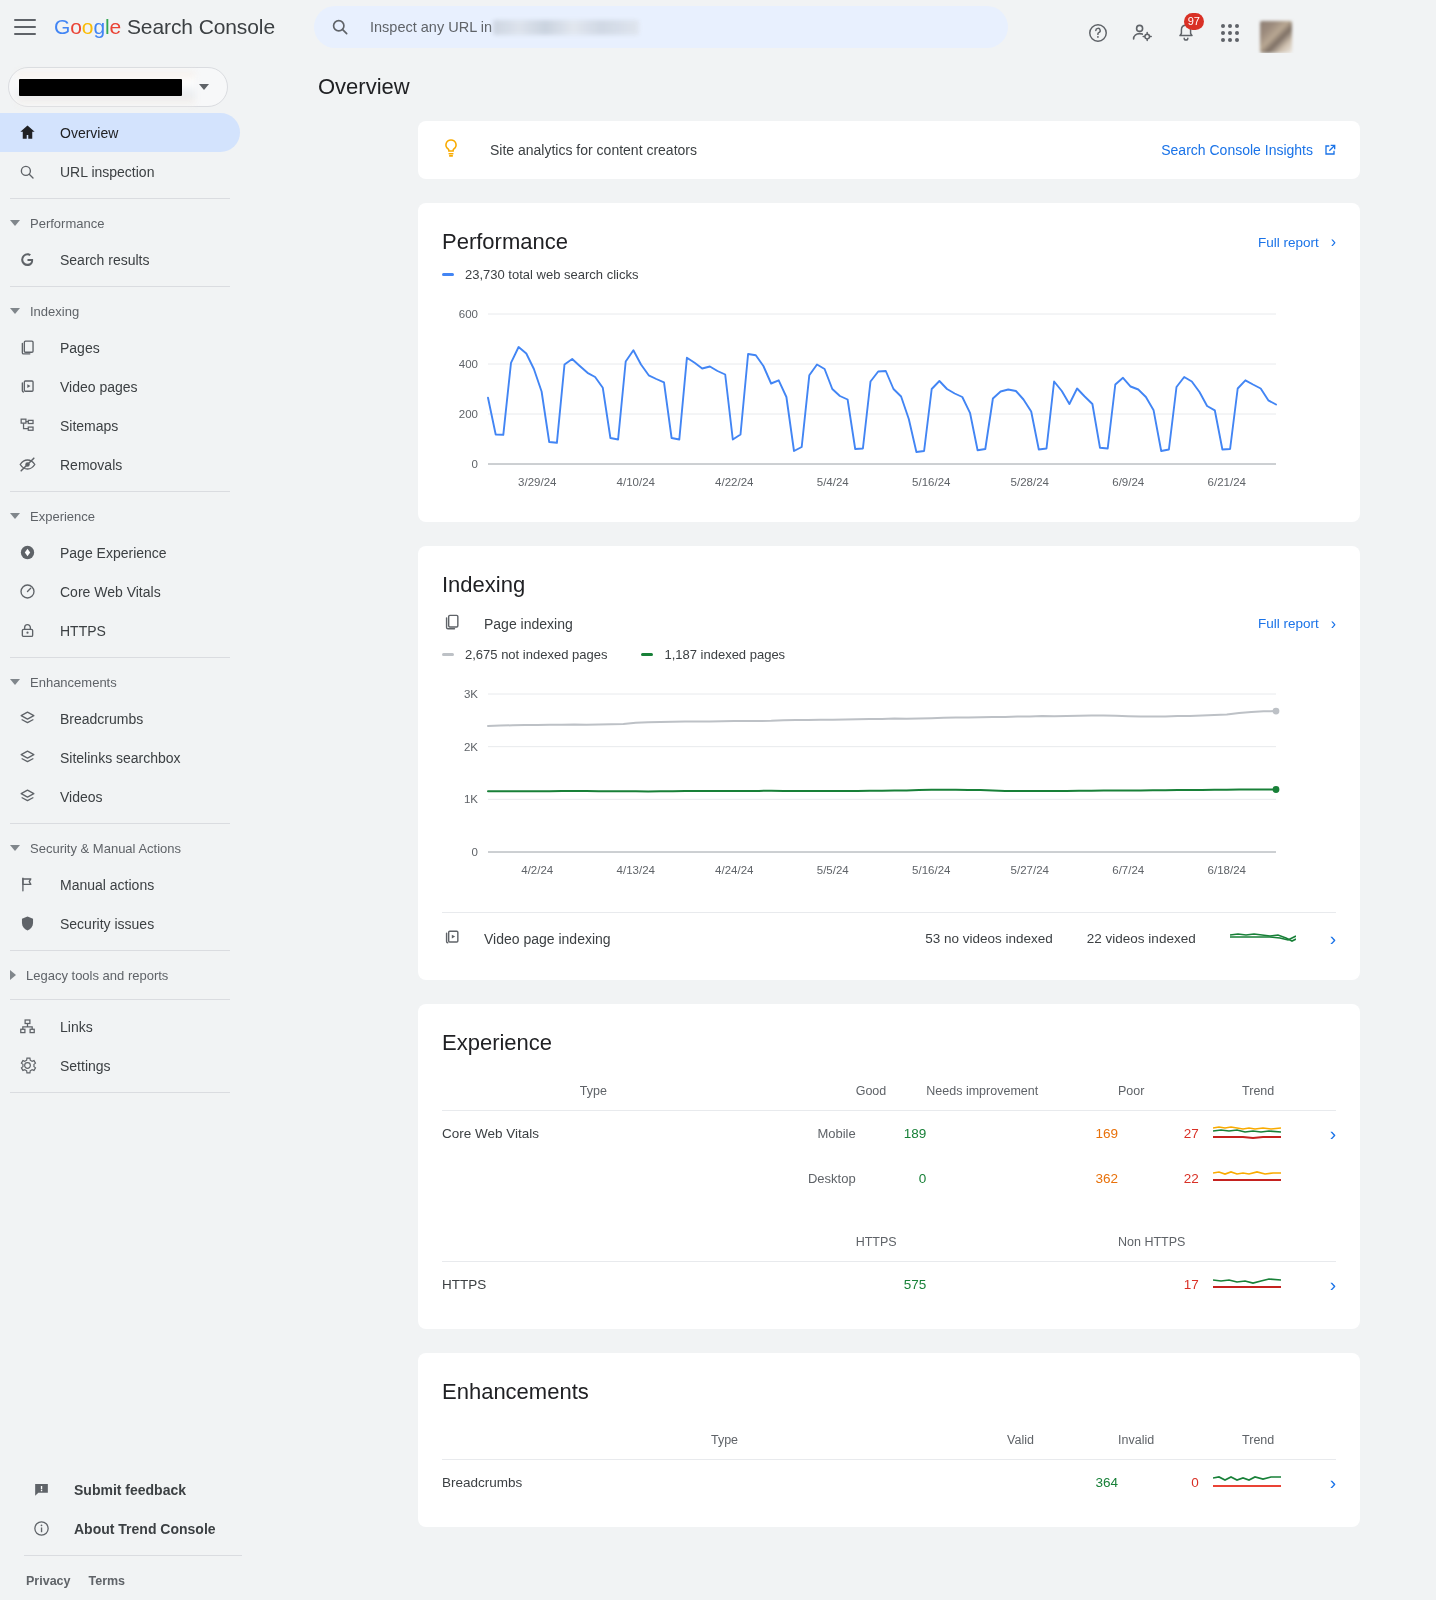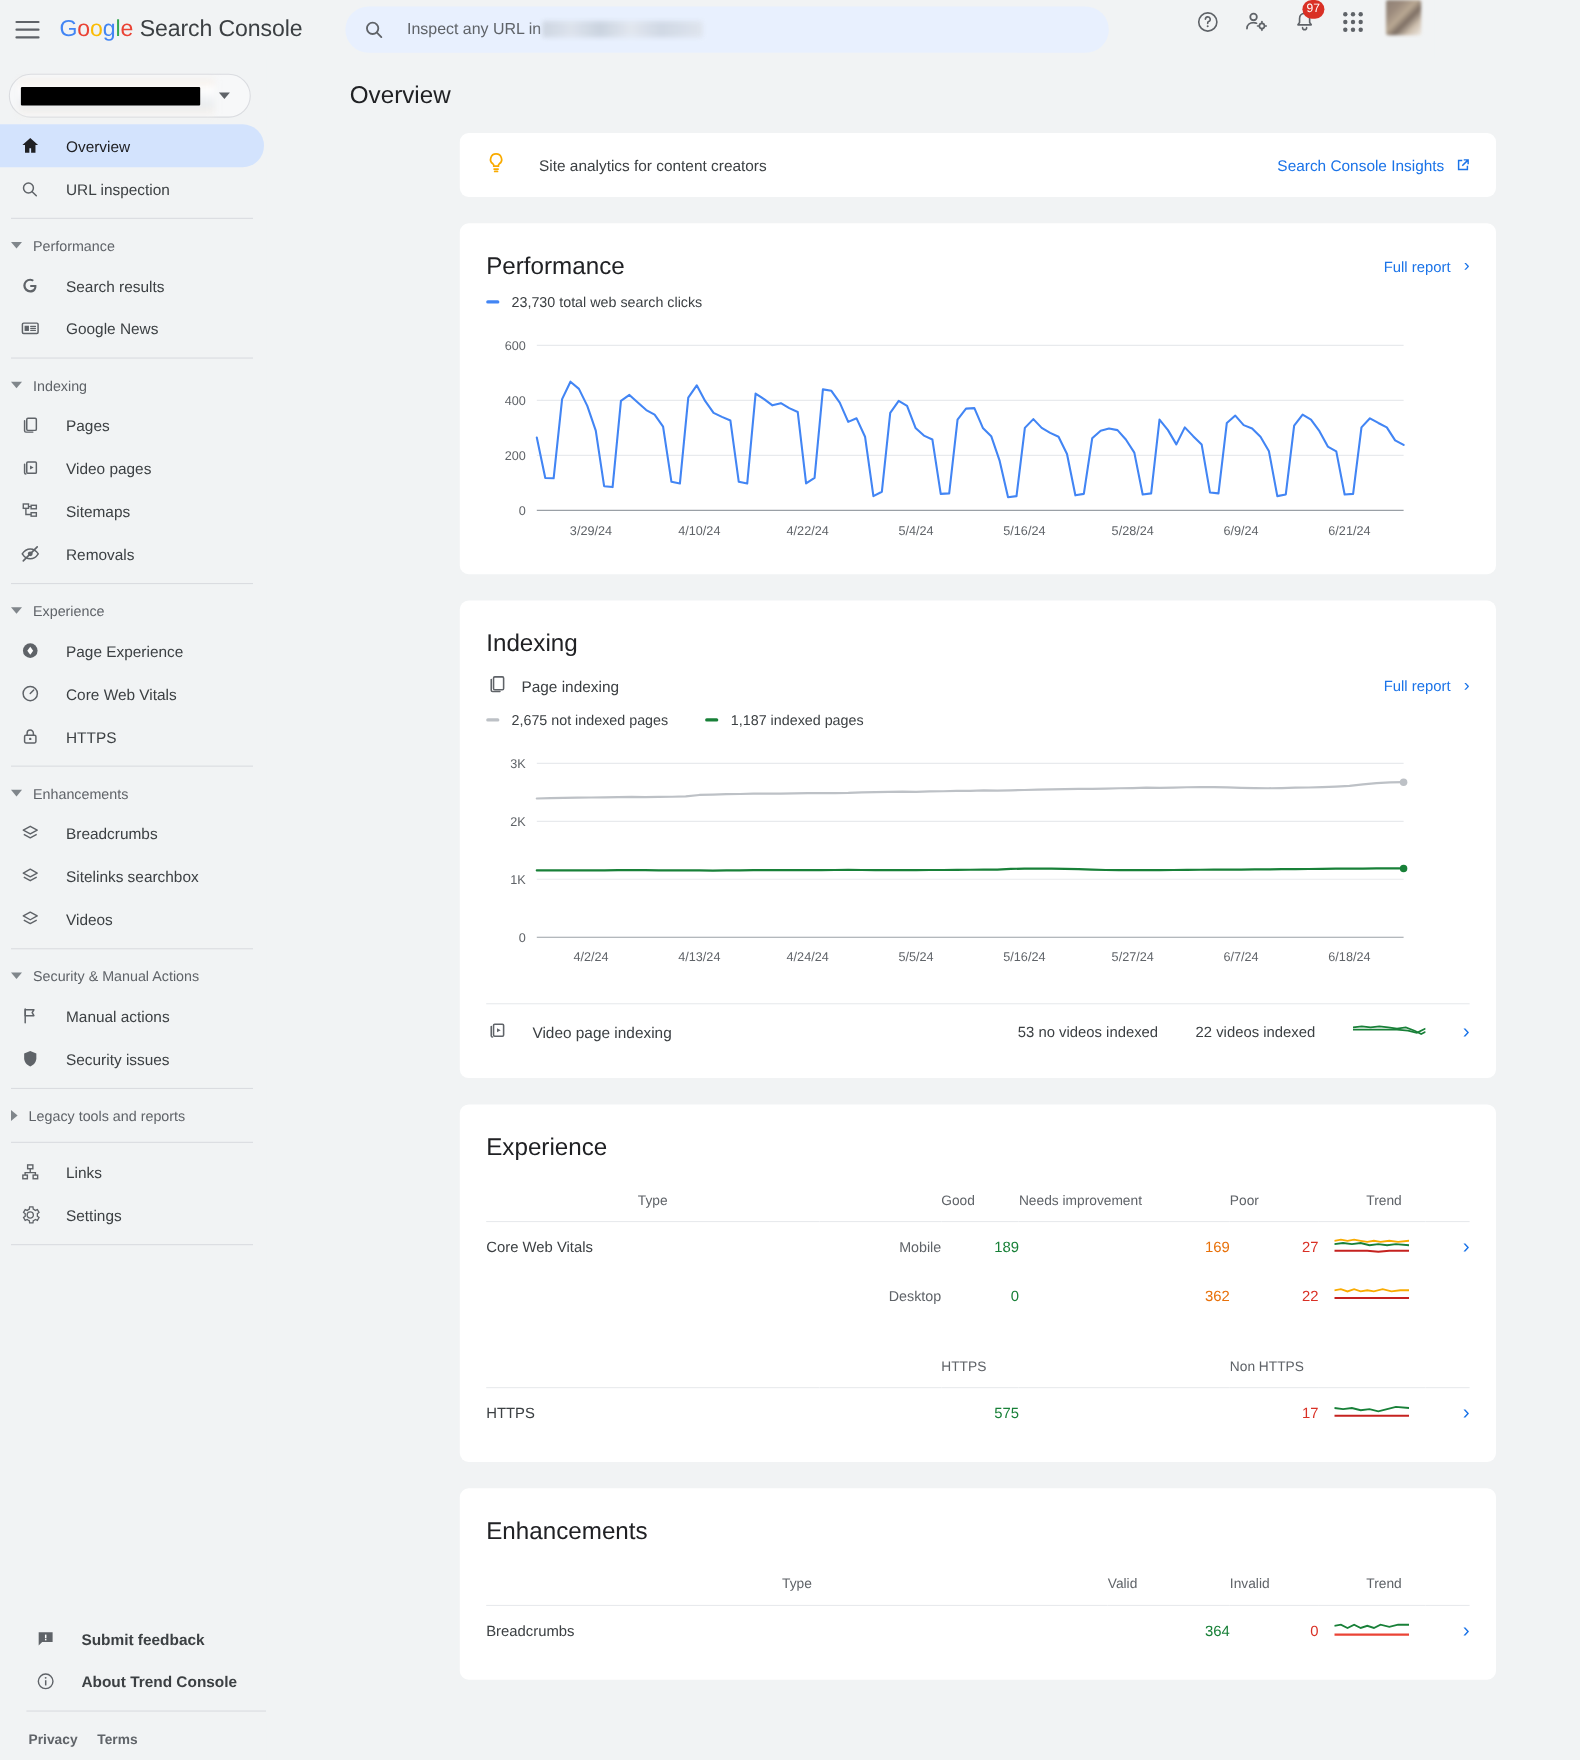--- a/index.html
+++ b/index.html
@@ -33,21 +33,21 @@
   }
   .searchwrap svg { flex: none; }
   .searchtext { margin-left: 20px; font-size: 14.5px; color: #5f6368; white-space: nowrap; }
   .redact-inline {
     display: inline-block; width: 146px; height: 15px; vertical-align: -3px;
     margin-left: 1px;
     background: linear-gradient(90deg,#ccd4e0 0%,#dde3ec 18%,#c9d2de 36%,#e2e7ef 55%,#cfd7e3 74%,#dfe5ee 100%);
     filter: blur(2.2px); border-radius: 2px; opacity: .95;
   }
 
-  .topicons { position: absolute; right: 12px; top: 0; height: 53px; display: flex; align-items: flex-start; gap: 4px; }
+  .topicons { position: absolute; right: 12px; top: 0; height: 53px; display: flex; align-items: flex-end; gap: 4px; }
   .ticon { width: 40px; height: 40px; border-radius: 50%; display: flex; align-items: center;
     justify-content: center; cursor: pointer; position: relative; }
   .badge {
     position: absolute; top: 0px; right: 2px; min-width: 20px; height: 17px; padding: 0 4px;
     background: #d93025; color: #fff; font-size: 11px; line-height: 17px; text-align: center;
     border-radius: 9px; font-weight: 500;
   }
   .avatar {
     width: 32px; height: 32px; margin-left: 6px; border-radius: 2px; cursor: pointer;
     background:
@@ -119,21 +119,21 @@
   .chev { font-size: 16px; line-height: 1; }
 
   .legend { display: flex; align-items: center; gap: 34px; margin-top: 12px; }
   .legitem { display: flex; align-items: center; gap: 11px; font-size: 13px; color: #3c4043; }
   .dash { width: 12px; height: 3px; border-radius: 2px; display: block; }
 
   .chartbox { position: relative; margin-top: 18px; }
   .chartbox svg { display: block; }
 
   .subrow { display: flex; align-items: center; margin-top: 14px; }
-  .subrow-label { display: flex; align-items: center; gap: 12px; font-size: 14px; color: #3c4043; }
+  .subrow-label { display: flex; align-items: center; gap: 22px; font-size: 14px; color: #3c4043; }
 
   .vrow { display: flex; align-items: center; padding: 14px 0 8px 0; border-top: 1px solid #e8eaed; margin-top: 20px; }
   .vrow .vlabel { display: flex; align-items: center; gap: 22px; font-size: 14px; color: #3c4043; }
   .vrow .vstat { font-size: 13.5px; color: #3c4043; }
   .arrow-btn { color: #1a73e8; font-size: 19px; cursor: pointer; line-height: 1; }
 
   table { width: 100%; border-collapse: collapse; }
   th { font-size: 12.5px; color: #5f6368; font-weight: 400; text-align: left; padding: 12px 0 12px 0; }
   th.l { text-align: center; }
   td { font-size: 13.5px; color: #3c4043; padding: 11px 0; text-align: right; vertical-align: middle; }
@@ -245,34 +245,20 @@
       <span class="tri"></span>
       <span>Performance</span>
     </div>
     <div class="navitem">
       <span class="ic">
         <svg width="19" height="19" viewBox="0 0 24 24">
             <path d="M12 4.2c2 0 3.5.9 4.3 1.6l-1.8 1.8C14 7.1 13.1 6.6 12 6.6A5.4 5.4 0 1 0 12 17.4c2.9 0 4.4-1.8 4.7-3.6H12v-2.3h7c.1.4.1.8.1 1.3 0 4.4-3 7.4-7.1 7.4A7.9 7.9 0 1 1 12 4.2z" fill="#5f6368"></path>
           </svg>
       </span>
       <span>Search results</span>
-    </div>
-    <div class="navitem">
-      <span class="ic">
-        <svg width="19" height="19" viewBox="0 0 24 24">
-            <rect x="3" y="6" width="18" height="12" rx="1.4" fill="none" stroke="#5f6368" stroke-width="1.7"></rect>
-            <rect x="5.5" y="9" width="5" height="6" fill="#5f6368"></rect>
-            <g stroke="#5f6368" stroke-width="1.4" stroke-linecap="round">
-              <line x1="12.5" y1="9.8" x2="18" y2="9.8"></line>
-              <line x1="12.5" y1="12" x2="18" y2="12"></line>
-              <line x1="12.5" y1="14.2" x2="18" y2="14.2"></line>
-            </g>
-          </svg>
-      </span>
-      <span>Google News</span>
     </div>
 
     <div class="divider"></div>
 
     <div class="grouphdr">
       <span class="tri"></span>
       <span>Indexing</span>
     </div>
     <div class="navitem">
       <span class="ic">

